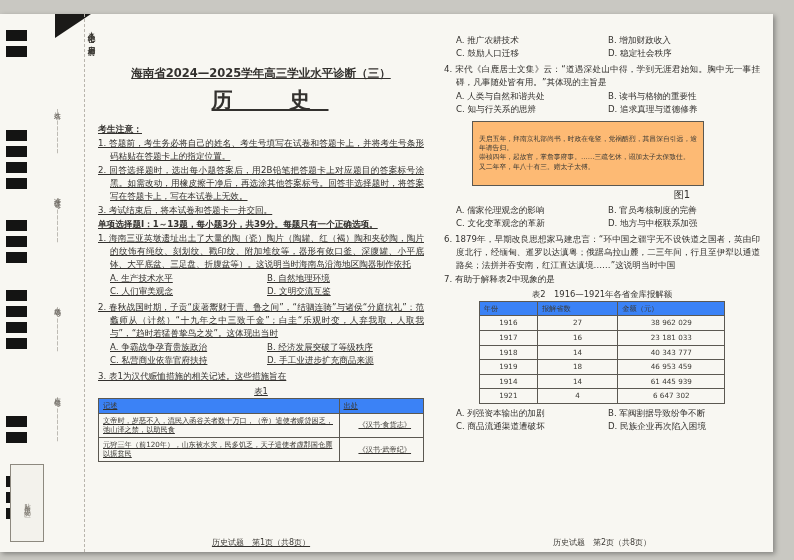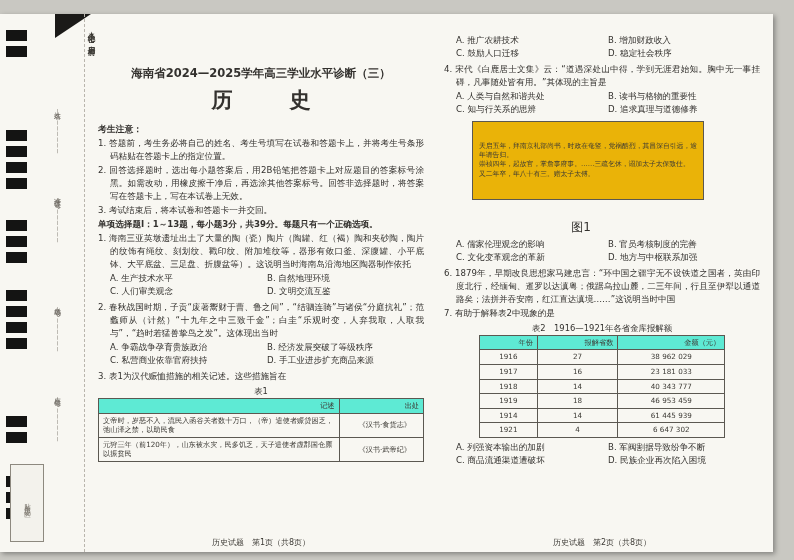--- a/index.html
+++ b/index.html
@@ -38,48 +38,48 @@
   .secrecy{
     position:absolute;left:86px;top:14px;writing-mode:vertical-rl;
     font-size:7.5px;font-weight:bold;color:#3a3833;letter-spacing:1px;
   }
   
   .content{
     position:absolute;left:98px;top:18px;width:662px;height:516px;
     display:flex;gap:20px;
   }
   .col{display:flex;flex-direction:column;}
-  .col-left{width:326px;}
+  .col-left{width:326px;text-decoration:underline;}
   .col-right{width:316px;}
 
   .paper-title{font-size:11.5px;font-weight:bold;text-align:center;margin:34px 0 3px;}
   .subject{font-size:21px;font-weight:bold;text-align:center;letter-spacing:18px;padding-left:18px;margin:2px 0 8px;}
   .notice-title{font-size:8.8px;font-weight:bold;margin:2px 0 1px;}
   .p{font-size:8.6px;line-height:13px;text-align:justify;margin:0 0 1px;}
   .hang{padding-left:12px;text-indent:-12px;}
   .bold{font-weight:bold;}
   .opts{
     display:grid;grid-template-columns:1fr 1fr;
     padding-left:12px;font-size:8.6px;line-height:13px;margin:0 0 3px;
   }
   .tbl-caption{font-size:8.4px;text-align:center;margin:2px 0 1px;}
   table.t{border-collapse:collapse;margin:0 auto 3px;}
   .t th,.t td{border:1px solid #5b5851;font-size:7.2px;line-height:9.6px;padding:2px 4px;color:#3c3a35;}
-  .t th{font-weight:normal;text-align:right;background:#5eead4;}
+  .t th{font-weight:normal;text-align:left;background:#3b82f6;}
   .t1{width:100%;}
   .t1 td:last-child{width:26%;text-align:center;padding-left:11px;}
   .t2{width:78%;}
   .t2 td{text-align:center;}
   .fig-box{
-    width:218px;margin:2px 0 18px 28px;border:1px solid #5b5851;
-    padding:20px 6px;font-size:6.8px;line-height:9.2px;text-align:justify;color:#3c3a35;
-    background:#eab308;
+    width:218px;margin:2px 0 1px 28px;border:1px solid #5b5851;
+    padding:13px 6px;font-size:6.8px;line-height:9.2px;text-align:justify;color:#3c3a35;
+    background:#fdba74;
   }
   .fig-box p{margin:0;}
-  .fig-caption{font-size:12px;text-align:center;width:218px;margin:1px 0 2px 28px;}
+  .fig-caption{font-size:10px;text-align:right;width:218px;margin:1px 0 2px 28px;}
   .footer{margin-top:auto;text-align:center;font-size:8px;padding-top:4px;color:#3c3a35;}
 </style>
 </head>
 <body>
 
 <div class="page">
 
   <div class="corner-fold"></div>
 
   <div class="reg-mark" style="top:16px"></div>

